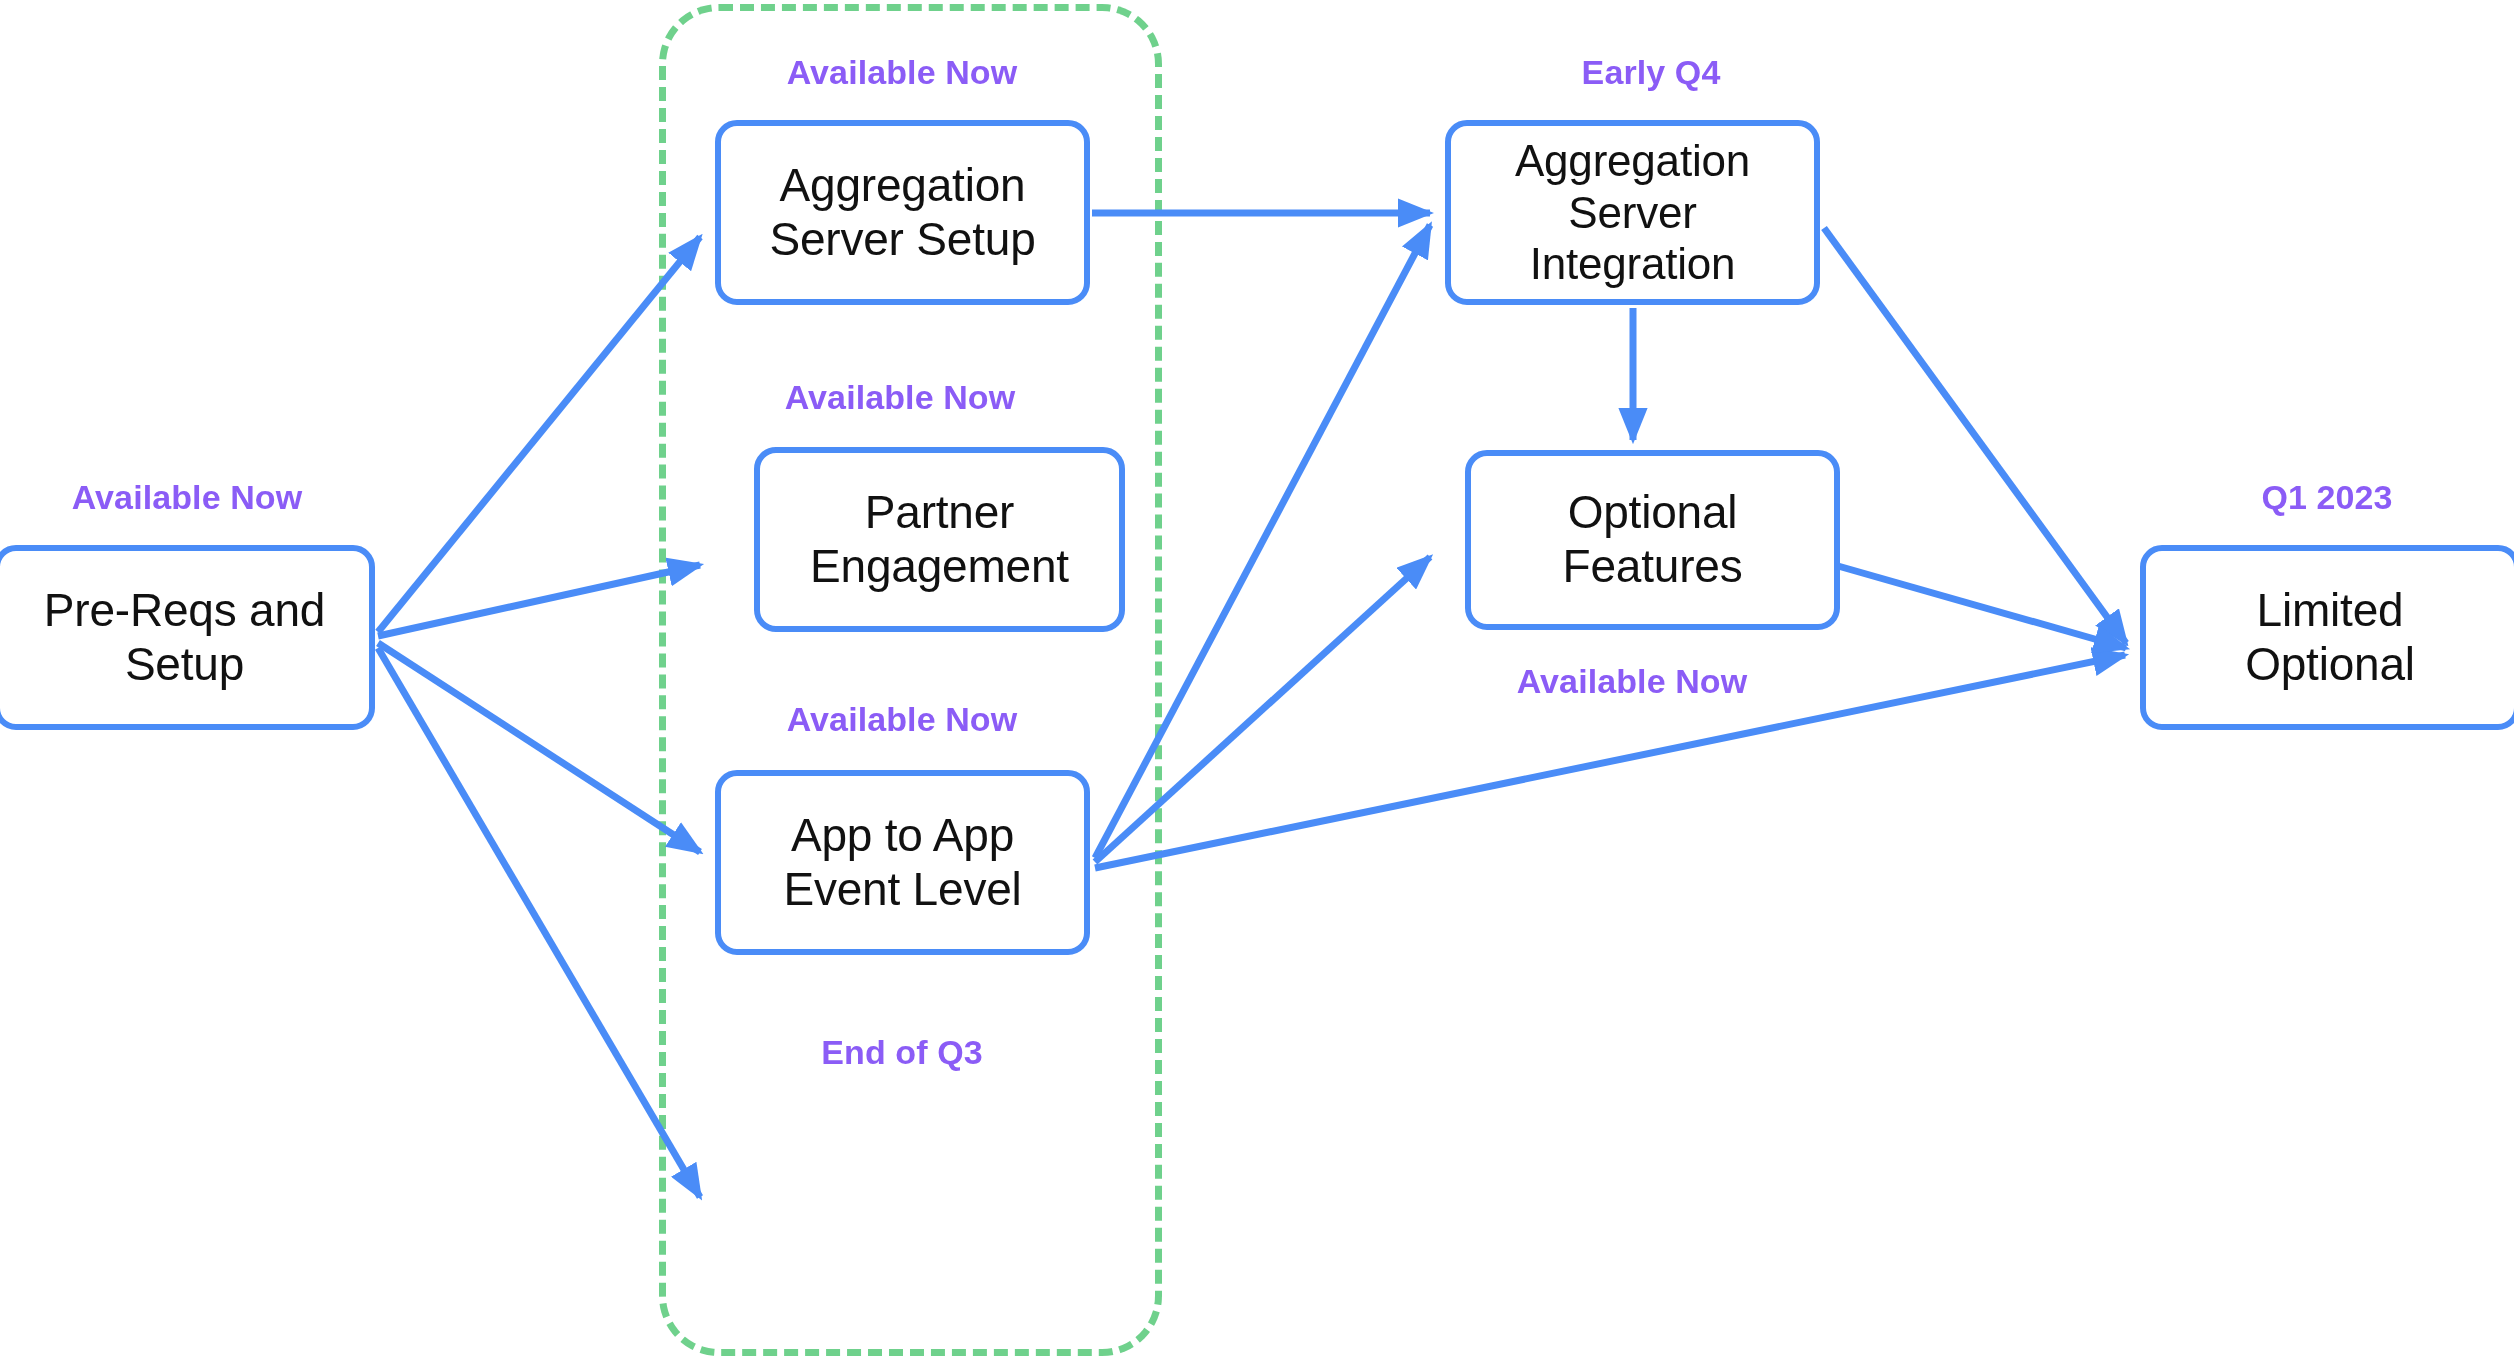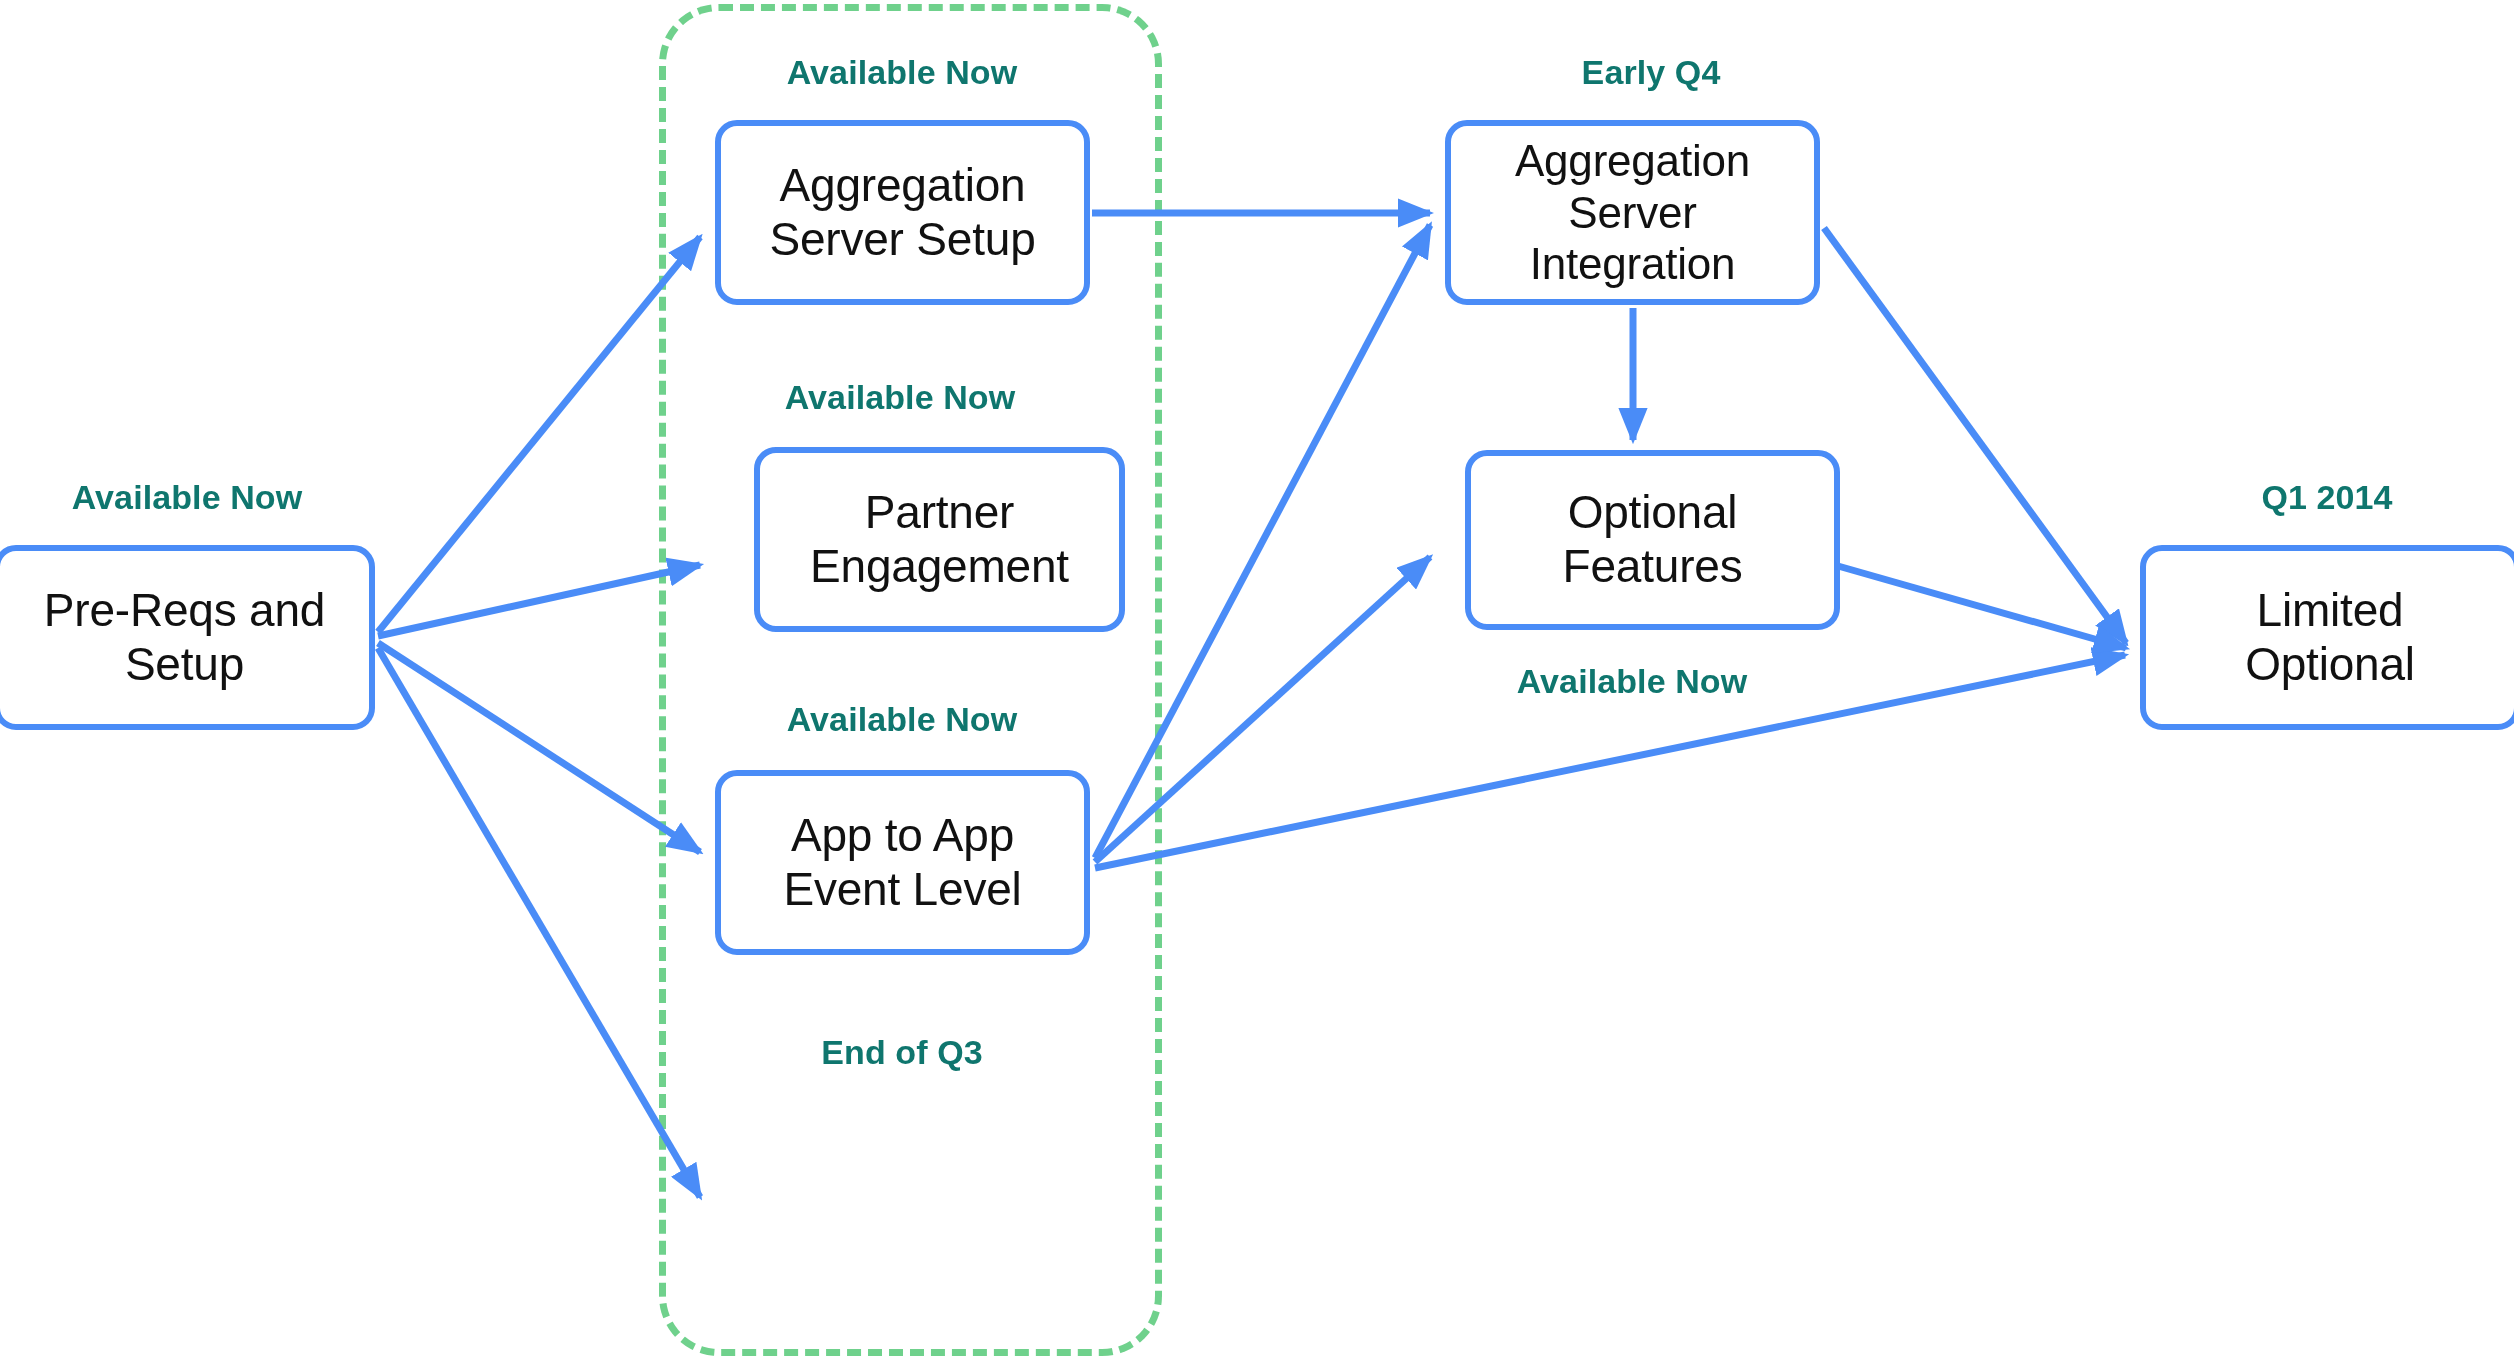--- a/index.html
+++ b/index.html
@@ -48,21 +48,21 @@
     font-weight: 400;
     letter-spacing: -0.2px;
     padding: 6px 14px;
   }
   .node-label {
     display: block;
     white-space: pre-line;
   }
   .milestone {
     position: absolute;
-    color: #0f766e;
+    color: #8b5cf6;
     font-size: 34px;
     font-weight: 700;
     letter-spacing: 0.1px;
     white-space: nowrap;
     text-align: center;
     transform: translateX(-50%);
   }
 </style>
 </head>
 <body>
@@ -105,21 +105,21 @@
   <div class="milestone" style="left:900px; top:378px;">Available Now</div>
 
   <div class="milestone" style="left:902px; top:700px;">Available Now</div>
 
   <div class="milestone" style="left:902px; top:1033px;">End of Q3</div>
 
   <div class="milestone" style="left:1632px; top:53px;margin-left:19px;">Early Q4</div>
 
   <div class="milestone" style="left:1632px; top:662px;">Available Now</div>
 
-  <div class="milestone" style="left:2327px; top:478px;">Q1 2014</div>
+  <div class="milestone" style="left:2327px; top:478px;">Q1 2023</div>
 
   <div class="node" style="left:-6px; top:545px; width:381px; height:185px;">
     <span class="node-label">Pre-Reqs and
 Setup</span>
   </div>
 
   <div class="node" style="left:715px; top:120px; width:375px; height:185px;">
     <span class="node-label">Aggregation
 Server Setup</span>
   </div>

